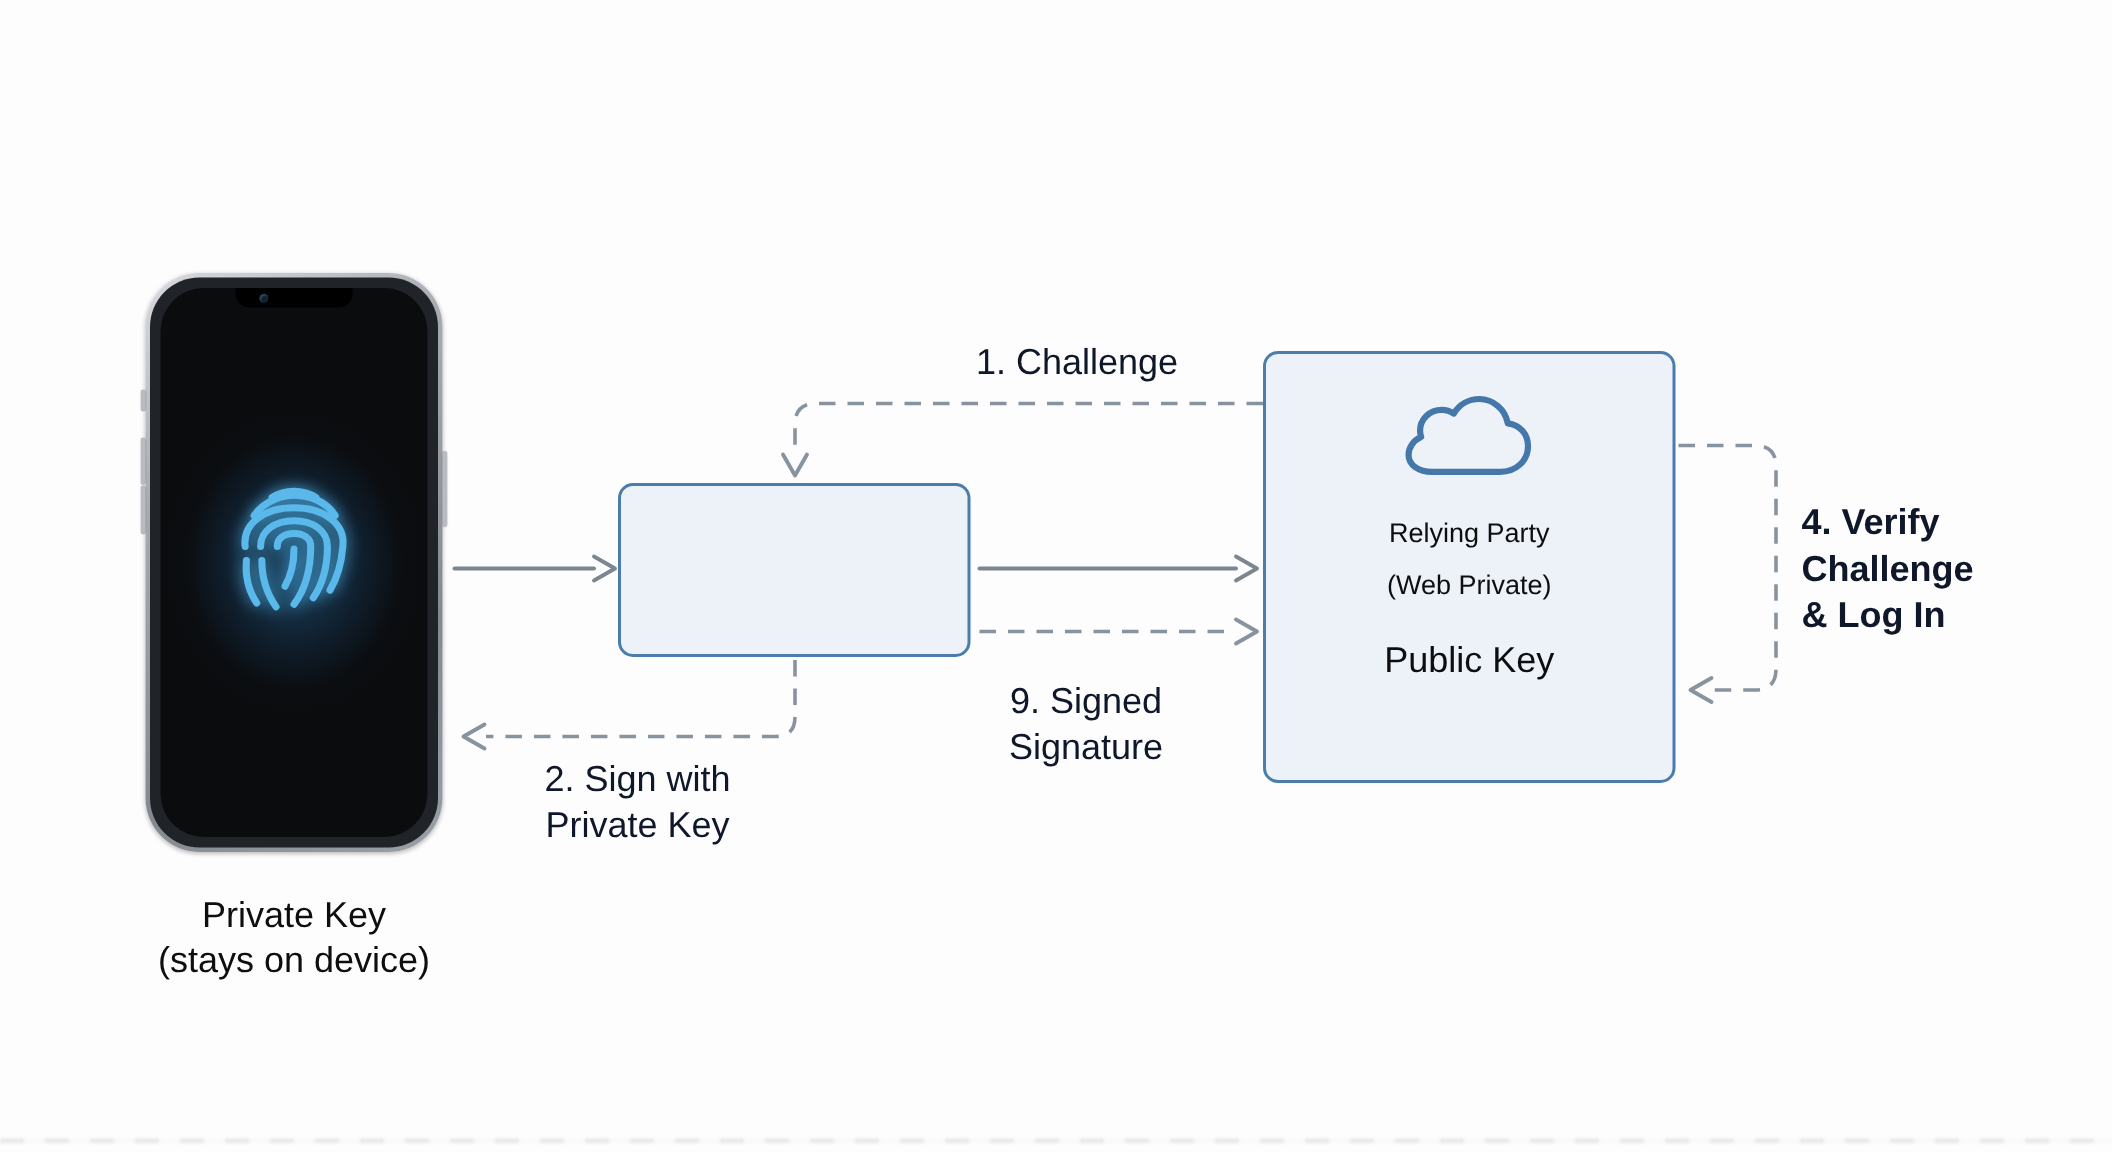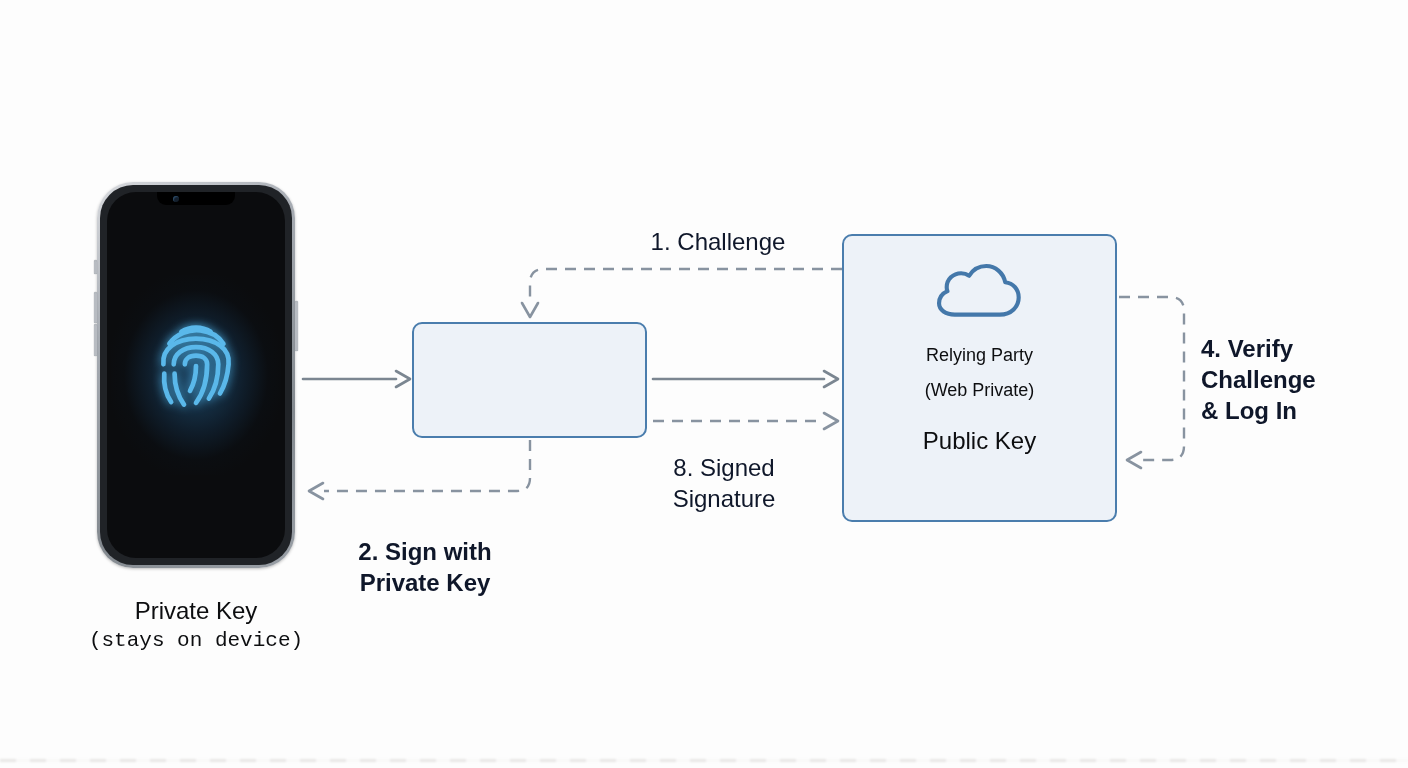--- a/index.html
+++ b/index.html
@@ -55,27 +55,27 @@
   .rp-title{font-size:18px;line-height:35px;text-align:center;margin-top:12px;}
   .rp-sub{margin-top:18px;}
   .rp-sub .pk{font-size:24px;line-height:29px;}
   .rp-sub .pk-small{font-size:21px;line-height:28px;}
   .cloud-stroke{fill:none;stroke:#4478aa;stroke-width:4.6;stroke-linejoin:round;stroke-linecap:round;}
 
   
   .lbl{position:absolute;font-size:24px;line-height:31px;color:#0f172a;white-space:nowrap;}
   .lbl.centered{transform:translateX(-50%);text-align:center;}
   .lbl.step1{left:718px;top:226px;}
-  .lbl.step2{left:425px;top:536px;font-weight:bold;}
+  .lbl.step2{left:425px;top:504px;}
   .lbl.step3{left:724px;top:452px;}
   .lbl.step4{left:1201px;top:333px;text-align:left;font-weight:bold;}
   .caption{position:absolute;left:196px;top:596px;transform:translateX(-50%);
            text-align:center;color:#0d0e10;}
   .caption .l1{font-size:24px;line-height:30px;}
-  .caption .l2{font-size:21px;line-height:30px;font-family:Liberation Mono, monospace;}
+  .caption .l2{font-size:24px;line-height:30px;}
 
   
   .bottom-edge{position:absolute;left:0;right:0;bottom:6px;height:3px;
     background:repeating-linear-gradient(90deg,
       rgba(150,145,138,0.20) 0 16px, rgba(150,145,138,0.04) 16px 30px);
     filter:blur(1px);}
 </style>
 </head>
 <body>
 
@@ -170,21 +170,21 @@
   </div>
 
   <div class="lbl centered step1">1. Challenge</div>
 
   <div class="lbl centered step2">
     <div>2. Sign with</div>
     <div>Private Key</div>
   </div>
 
   <div class="lbl centered step3">
-    <div>8. Signed</div>
+    <div>9. Signed</div>
     <div>Signature</div>
   </div>
 
   <div class="lbl step4">
     <div>4. Verify</div>
     <div>Challenge</div>
     <div>&amp; Log In</div>
   </div>
 
   <div class="bottom-edge"></div>

